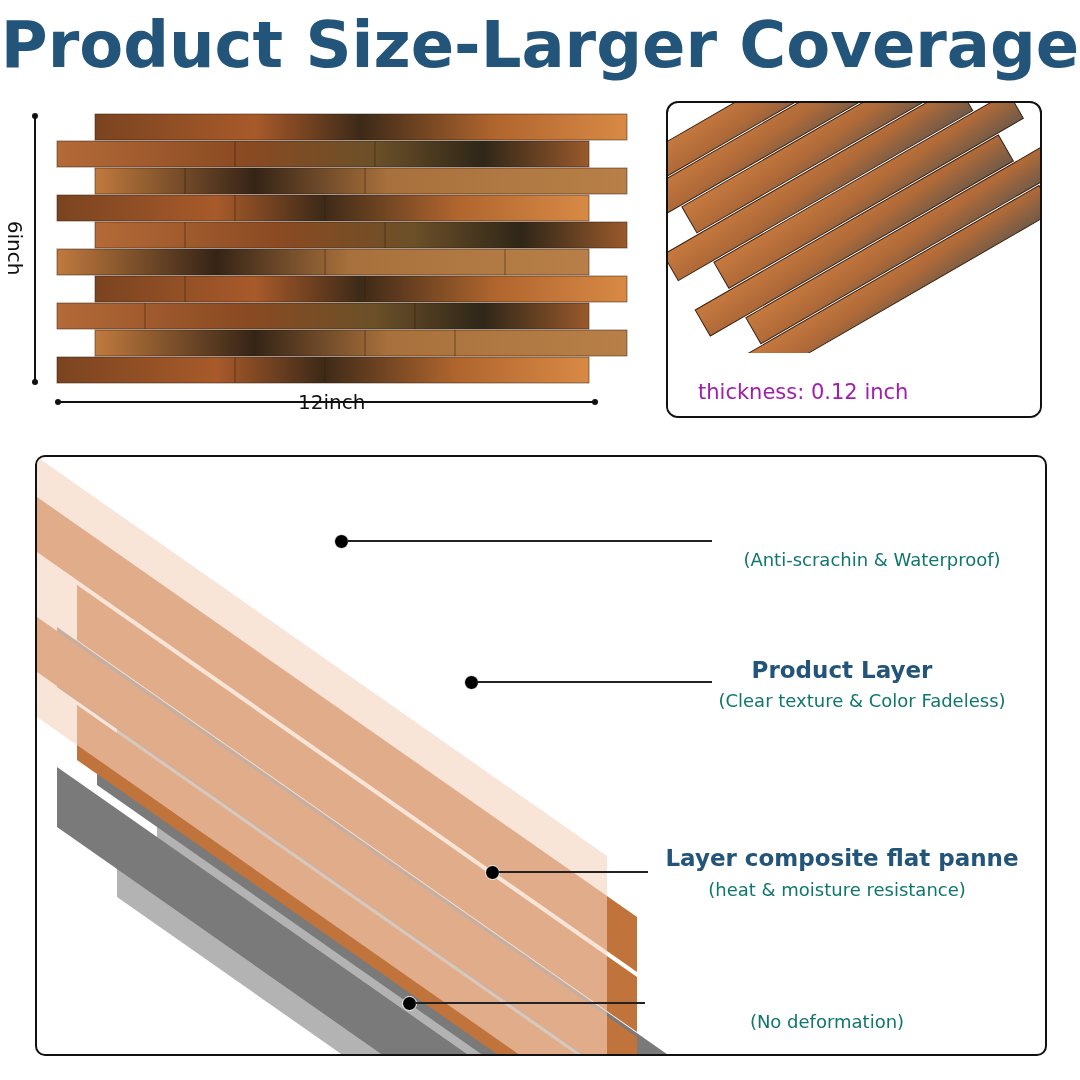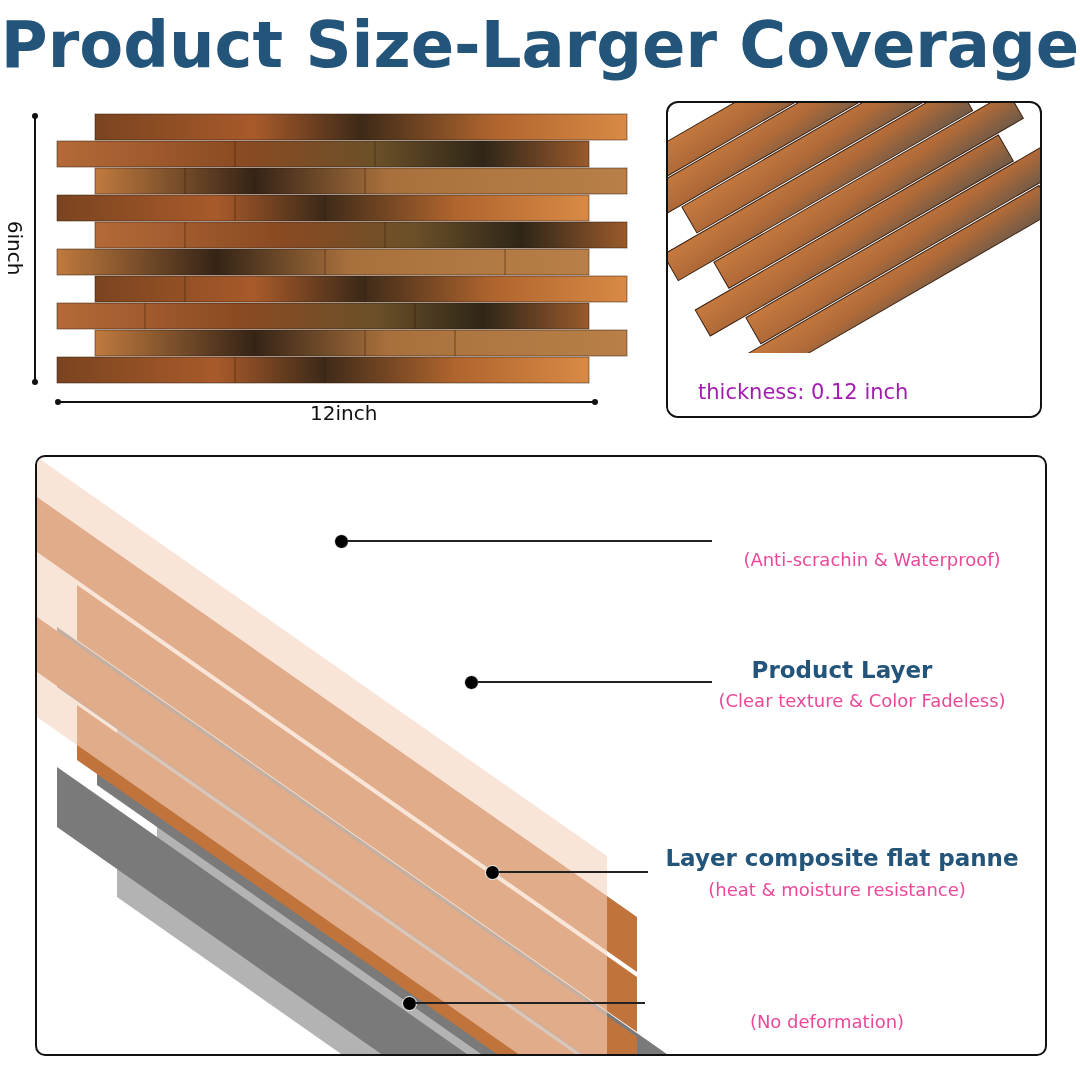--- a/index.html
+++ b/index.html
@@ -5,26 +5,26 @@
   html, body { margin:0; padding:0; background:#ffffff; }
   body { width:1080px; height:1080px; position:relative; overflow:hidden; font-family:"DejaVu Sans", sans-serif; }
   .title { position:absolute; left:0; top:8px; width:1080px; text-align:center; font-family:"DejaVu Sans", sans-serif; font-weight:bold; font-size:64px; color:#23547a; letter-spacing:0px; }
   .panel-front { position:absolute; left:55px; top:110px; width:580px; height:275px; }
   .dim-v { position:absolute; left:34px; top:116px; width:2px; height:266px; background:#111; }
   .dim-v::before, .dim-v::after, .dim-h::before, .dim-h::after { content:""; position:absolute; width:6px; height:6px; border-radius:50%; background:#111; }
   .dim-v::before { left:-2px; top:-3px; } .dim-v::after { left:-2px; bottom:-3px; }
   .dim-h { position:absolute; left:58px; top:401px; width:537px; height:2px; background:#111; }
   .dim-h::before { top:-2px; left:-3px; } .dim-h::after { top:-2px; right:-3px; }
   .label-6 { position:absolute; left:-12px; top:236px; transform:rotate(90deg); font-size:20px; color:#111; }
-  .label-12 { position:absolute; left:298px; top:401px; font-size:20px; color:#111;margin-left:12px; }
+  .label-12 { position:absolute; left:298px; top:390px; font-size:20px; color:#111; }
   .box-top { position:absolute; left:666px; top:101px; width:372px; height:313px; border:2px solid #111; border-radius:12px; overflow:hidden; background:#fff; }
   .thick { position:absolute; left:30px; bottom:12px; font-size:21px; color:#a21caf; }
   .box-bottom { position:absolute; left:35px; top:455px; width:1008px; height:597px; border:2px solid #111; border-radius:10px; overflow:hidden; background:#fff; }
   .layer-name { position:absolute; font-weight:bold; font-size:23px; color:#23547a; text-align:center; white-space:nowrap; }
-  .layer-desc { position:absolute; font-size:18px; color:#ec4899; text-align:center; white-space:nowrap; }
+  .layer-desc { position:absolute; font-size:18px; color:#0f766e; text-align:center; white-space:nowrap; }
   .leader { position:absolute; height:2px; background:#222; }
   .dot { position:absolute; width:13px; height:13px; border-radius:50%; background:#000; border:1px solid #fff; }
 </style>
 </head>
 <body>
 
 <div class="title">Product Size-Larger Coverage</div>
 
 <div class="panel-front">
   <svg width="580" height="275" viewBox="0 0 580 275">

